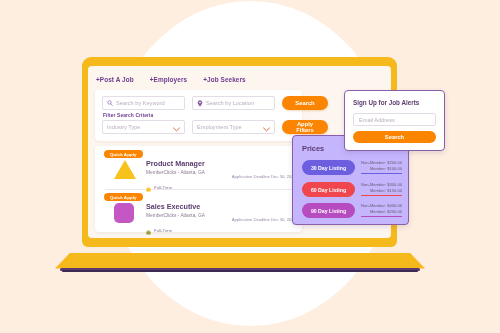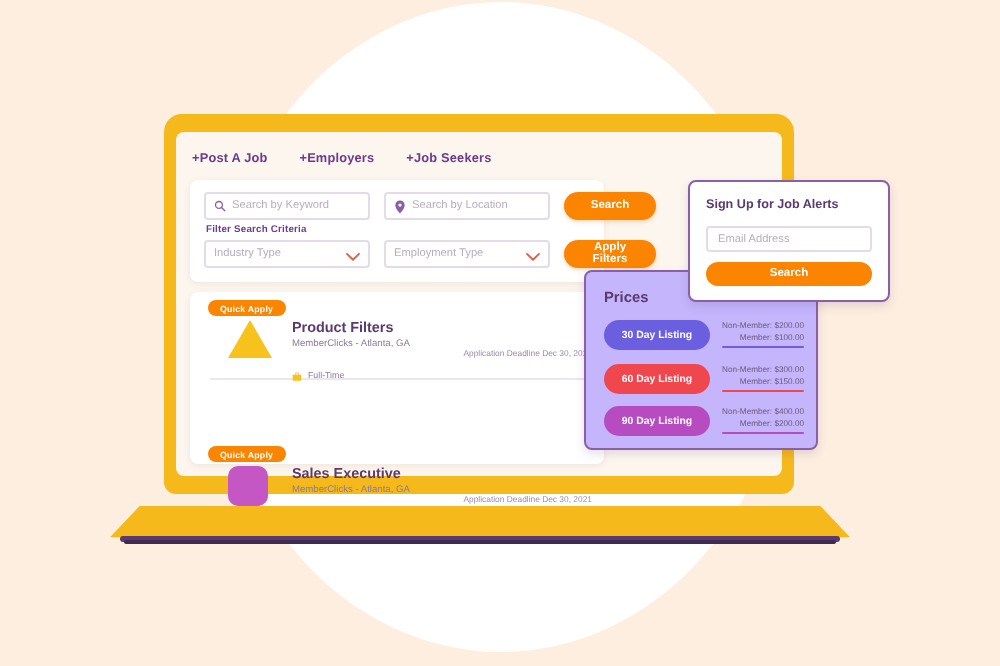--- a/index.html
+++ b/index.html
@@ -84,21 +84,21 @@
   }
 
   
   .jobs-card{
     position:absolute;left:7px;top:80px;width:207px;height:86px;
     background:#ffffff;border-radius:4px;
     box-shadow:0 1px 3px rgba(120,90,60,.10);
   }
   .job{position:absolute;left:0;width:207px;height:43px;}
   .job-0{top:0px;}
-  .job-1{top:43px;margin-top:30px;}
+  .job-1{top:43px;}
   .job-divider{position:absolute;left:10px;top:43px;width:187px;height:1px;background:#ece6ef;}
 
   .badge-quick{
     position:absolute;left:9px;top:4px;height:8px;padding:0 6px;border-radius:5px;
     background:#fb8500;color:#fff;font-size:4.4px;font-weight:bold;
     display:flex;align-items:center;justify-content:center;letter-spacing:.1px;
   }
 
   .job-shape{position:absolute;left:19px;top:14px;width:22px;height:20px;}
   .shape-triangle{
@@ -233,21 +233,21 @@
 
     <div class="jobs-card">
       <div class="job-divider"></div>
 
       <div class="job job-0">
         <div class="badge-quick">Quick Apply</div>
         <div class="job-shape">
           <div class="shape-triangle"></div>
         </div>
         <div class="job-info">
-          <div class="job-title">Product Filters</div>
+          <div class="job-title">Product Manager</div>
           <div class="job-company">MemberClicks - Atlanta, GA</div>
           <div class="job-meta">
             <span>
               <svg width="5" height="5" viewBox="0 0 12 12">
                 <rect x="0.8" y="3.2" width="10.4" height="7.4" rx="1" fill="#f7c21b"></rect>
                 <path d="M4 3.2V2.2a1 1 0 011-1h2a1 1 0 011 1v1" fill="none" stroke="#f7c21b" stroke-width="1.2"></path>
               </svg>
             </span>
             <span class="job-type">Full-Time</span>
           </div>

